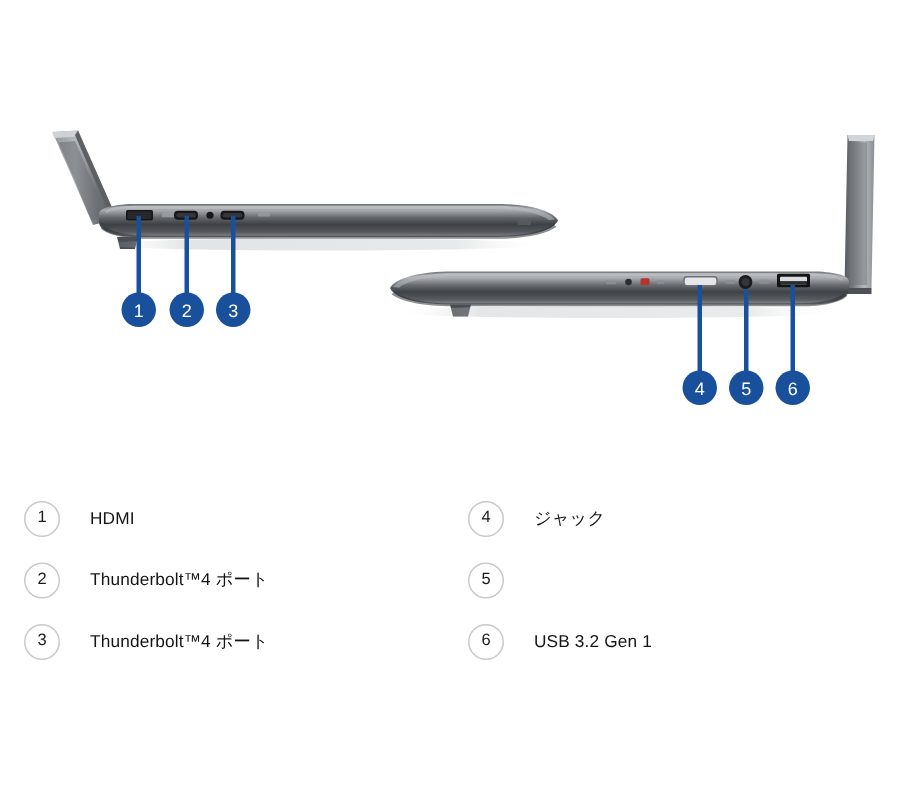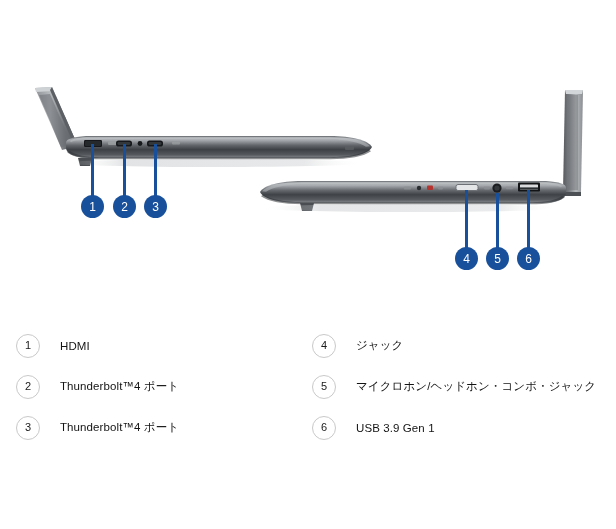--- a/index.html
+++ b/index.html
@@ -232,22 +232,21 @@
       </div>
     </div>
 
     <div class="legend-col right">
       <div class="legend-row">
         <div class="num-circle">4</div>
         <div class="legend-label">ジャック</div>
       </div>
       <div class="legend-row">
         <div class="num-circle">5</div>
-        <div class="legend-label">マイクロホン/ヘッドホン・コンボ・ジャック</div>
       </div>
       <div class="legend-row">
         <div class="num-circle">6</div>
-        <div class="legend-label">USB 3.9 Gen 1</div>
+        <div class="legend-label">USB 3.2 Gen 1</div>
       </div>
     </div>
   </div>
 
 </div>
 
 </body></html>

